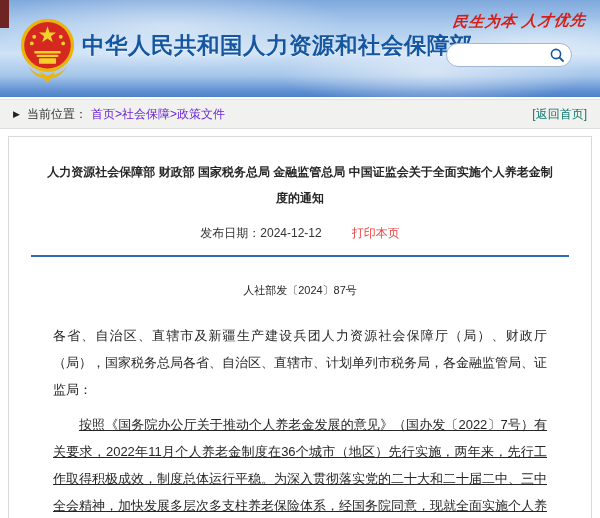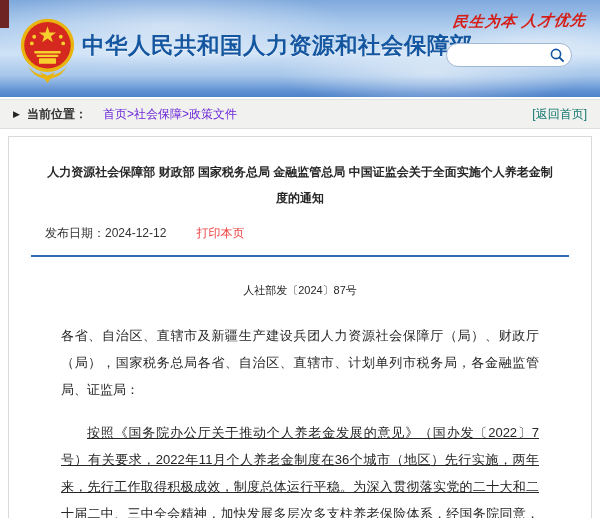--- a/index.html
+++ b/index.html
@@ -64,54 +64,54 @@
   .breadcrumb-bar {
     height: 30px; margin-top: 2px;
     background: #f1f1ef;
     border-top: 1px solid #e2e2e0;
     border-bottom: 1px solid #dddddb;
     display: flex; align-items: center;
     padding: 0 13px;
     font-size: 12px; color: #333;
   }
   .crumb-arrow { font-size: 9px; color: #222; margin-right: 7px; }
-  .crumb-label { font-weight: bold; margin-right: 16px; }
+  .crumb-label { font-weight: normal; margin-right: 4px; }
   .crumb-path { color: #6d28d9; cursor: pointer; }
   .return-home { margin-left: auto; color: #0f766e; cursor: pointer; text-decoration: none; }
 
   
   .content {
     margin: 7px 8px 0 8px;
     height: 480px;
     background: #ffffff;
     border: 1px solid #d9d9d9;
     padding: 20px 36px 0 36px;
     overflow: hidden;
   }
   .article-title {
     font-size: 12px; line-height: 26px; font-weight: bold;
     color: #262626; text-align: center;
     margin: 2px 0 14px 0;
   }
   .meta-row {
-    display: flex; justify-content: flex-start; gap: 30px;
+    display: flex; justify-content: center; gap: 30px;
     font-size: 12px; color: #333; margin-bottom: 13px;
   }
   .meta-row .print-link { cursor: pointer; color: #ef4444; text-decoration: none; }
   .divider {
     border-top: 2px solid #2e6db4;
     margin: 0 -14px 0 -14px;
   }
   .doc-number {
     text-align: center; font-size: 11px; color: #262626;
     margin: 26px 0 24px 0;
   }
   .article-body { font-size: 13px; color: #262626; }
   .article-body p {
-    line-height: 27px; text-align: justify; margin: 16px;
+    line-height: 27px; text-align: justify; margin: 8px;
   }
   .article-body p.indent { text-indent: 2em; text-decoration: underline; }
   .article-body p.bold { font-weight: bold; }
 </style>
 </head>
 <body>
 
 <header class="site-header">
   <div class="corner-strip"></div>
 

